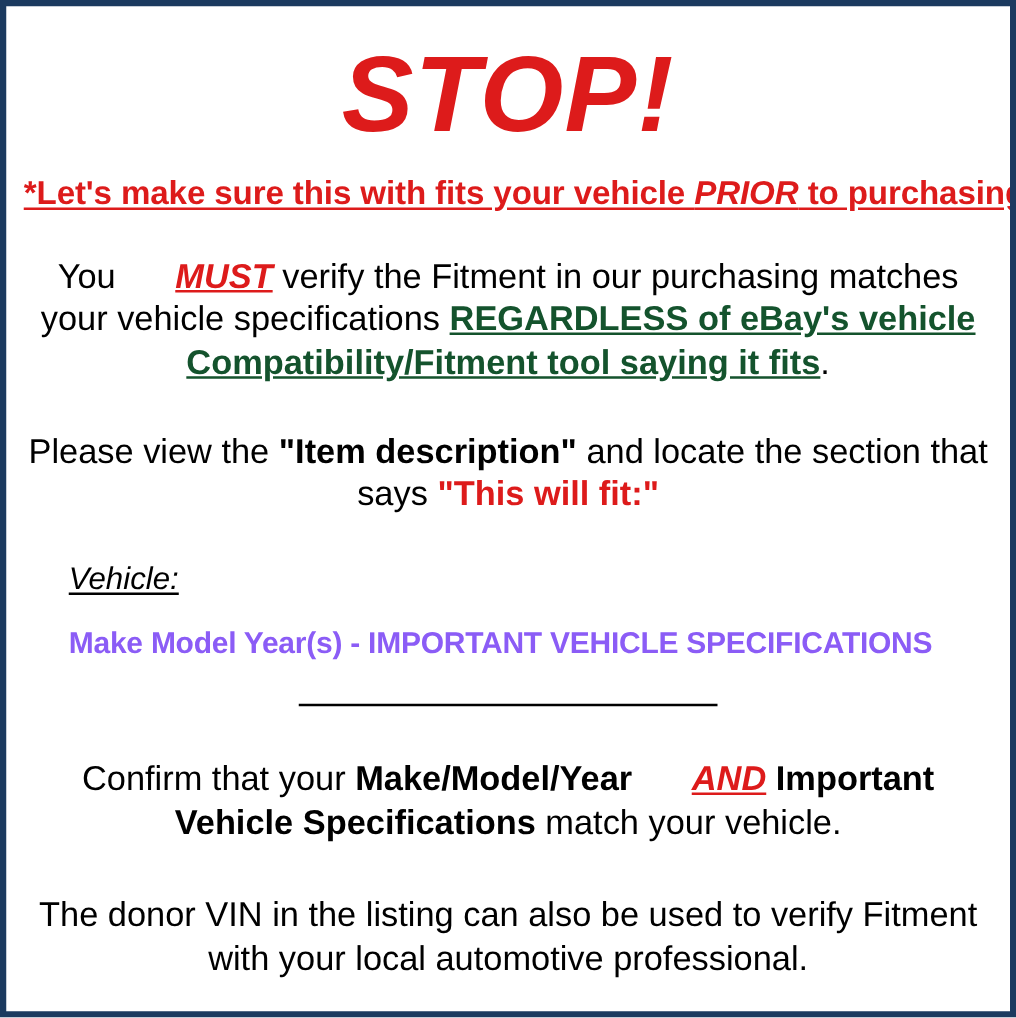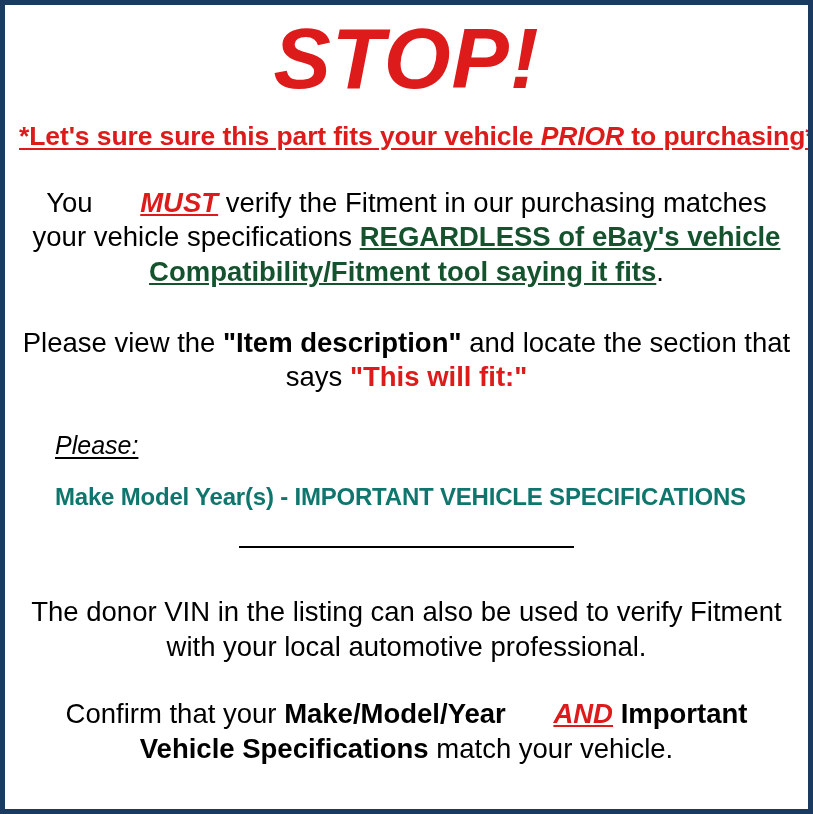--- a/index.html
+++ b/index.html
@@ -25,21 +25,21 @@
     height: 100%;
     padding: 0 14px;
     text-align: center;
     color: #000000;
   }
   .i     { font-style: italic; }
 
   
   .stop-title {
     margin: 0;
-    padding-top: 10px;
+    padding-top: 28px;
     font-size: 86px;
     line-height: 1.02;
     font-weight: bold;
     font-style: italic;
     color: #dd1b1b;
     letter-spacing: 1px;
   }
 
   
   .subtitle {
@@ -127,40 +127,40 @@
 </style>
 </head>
 <body>
 
 <div id="fitment-notice" style="border-color: rgb(27, 58, 95); background: rgb(255, 255, 255);">
   <div class="inner">
 
     <h1 class="stop-title" style="color: rgb(221, 27, 27);">STOP!</h1>
 
     <p class="subtitle" style="color: rgb(221, 27, 27);">
-      <span>*Let's sure sure this part fits your vehicle </span><span class="i">PRIOR</span><span> to purchasing*</span>
+      <span>*Let's make sure this with fits your vehicle </span><span class="i">PRIOR</span><span> to purchasing*</span>
     </p>
 
     <p class="para para-must">
       <span>You </span><span class="emph-must" style="color: rgb(221, 27, 27);">MUST</span><span> verify the Fitment in our purchasing matches your vehicle specifications </span><span class="emph-red-ul" style="color: #14532d;">REGARDLESS of eBay's vehicle Compatibility/Fitment tool saying it fits</span><span>.</span>
     </p>
 
     <p class="para para-view">
       <span>Please view the </span><span class="emph-bold">"Item description"</span><span> and locate the section that says </span><span class="emph-red" style="color: rgb(221, 27, 27);">"This will fit:"</span>
     </p>
 
     <div class="example-block">
-      <p class="example-label">Please:</p>
-      <p class="example-spec" style="color: #0f766e;">Make Model Year(s) - IMPORTANT VEHICLE SPECIFICATIONS</p>
+      <p class="example-label">Vehicle:</p>
+      <p class="example-spec" style="color: #8b5cf6;">Make Model Year(s) - IMPORTANT VEHICLE SPECIFICATIONS</p>
     </div>
 
     <div class="divider-wrap">
       <span class="divider"></span>
     </div>
 
-    <p class="para para-vin">The donor VIN in the listing can also be used to verify Fitment with your local automotive professional.</p>
-
     <p class="para para-confirm">
       <span>Confirm that your </span><span class="emph-bold">Make/Model/Year</span><span> </span><span class="emph-must" style="color: rgb(221, 27, 27);">AND</span><span> </span><span class="emph-bold">Important Vehicle Specifications</span><span> match your vehicle.</span>
     </p>
+
+    <p class="para para-vin">The donor VIN in the listing can also be used to verify Fitment with your local automotive professional.</p>
 
   </div>
 </div>
 
 </body></html>

